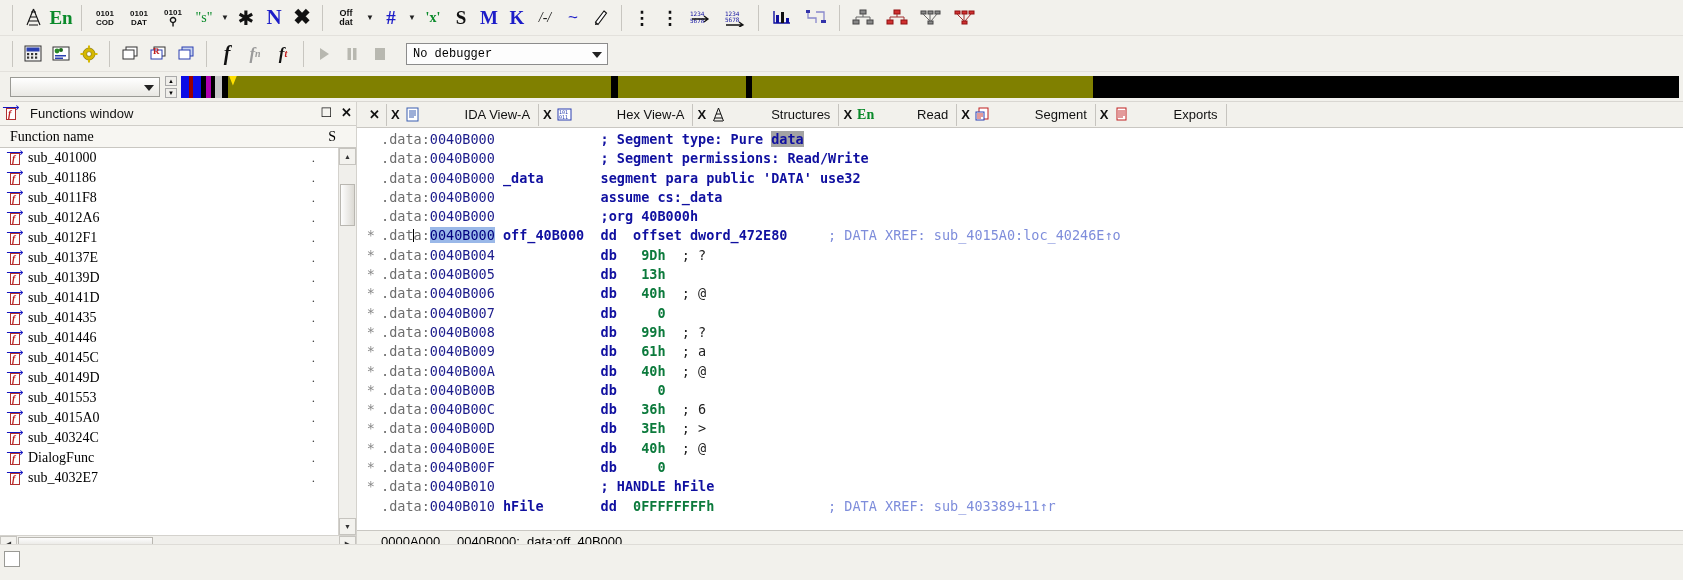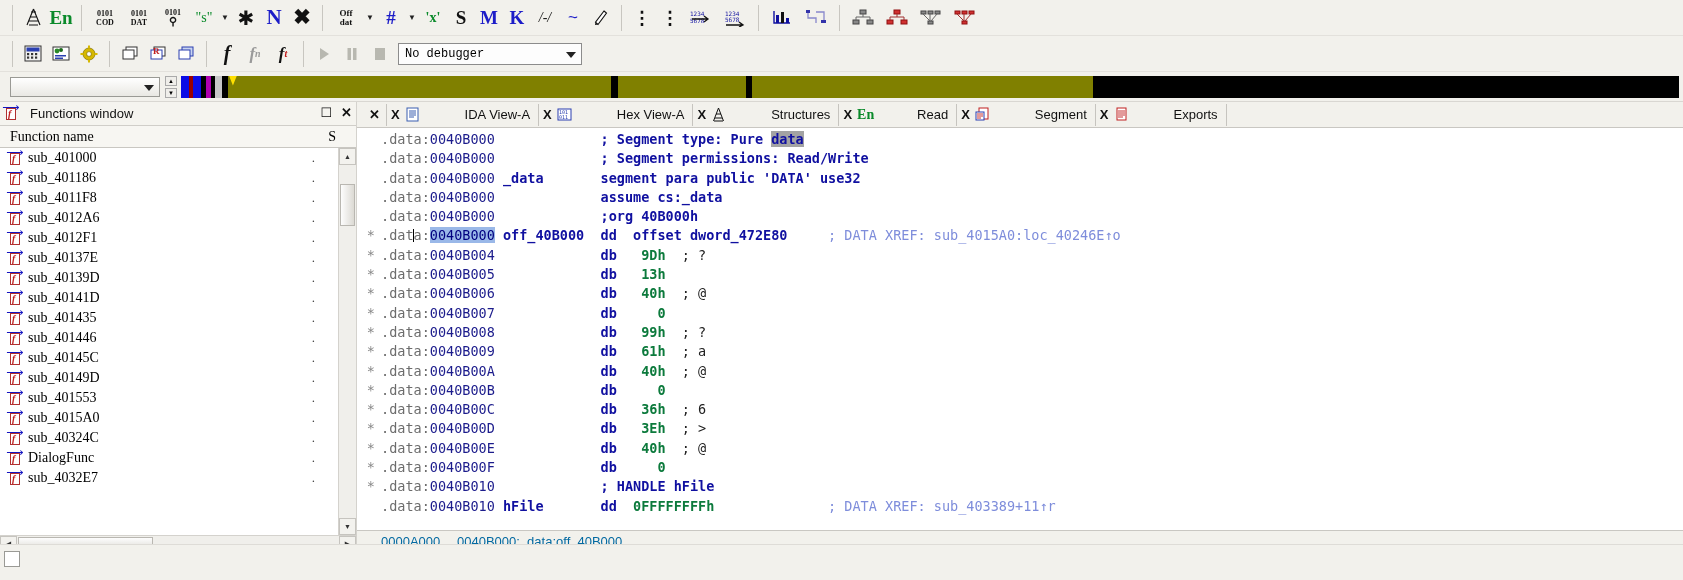--- a/index.html
+++ b/index.html
@@ -41,49 +41,49 @@
     cursor: default;
   }
   .tb-btn.wide { width: 34px; }
   .tb-arrow {
     width: 14px; height: 28px;
     display: flex; align-items: center; justify-content: center;
     flex: 0 0 auto;
     font-size: 8px; color: #222;
   }
   .mini2 {
-    font-family: Liberation Serif, serif;
+    font-family: Liberation Sans, sans-serif;
     font-size: 8px; line-height: 9px;
     text-align: center; color: #111;
     font-weight: bold;
   }
   .grn { color: #0a8a2a; }
   .blu { color: #1c1cc8; }
   .red { color: #c01818; }
   .gry { color: #9a9a9a; }
   .serif-b {
     font-family: "Liberation Serif", serif;
     font-weight: bold; font-size: 19px;
   }
   .ital-f {
     font-family: "Liberation Serif", serif;
     font-style: italic; font-weight: bold; font-size: 20px;
   }
 
   
   .dbg-combo {
-    width: 184px; height: 22px;
+    width: 202px; height: 22px;
     background: #fdfdfd;
     border: 1px solid #8c8c8c;
     display: flex; align-items: center;
     font-family: "Liberation Mono", monospace;
     font-size: 12px;
     padding-left: 6px;
     position: relative;
-    margin-left: 4px;
+    margin-left: 12px;
   }
   .dbg-combo .caret {
     position: absolute; right: 5px; top: 8px;
     width: 0; height: 0;
     border-left: 5px solid transparent;
     border-right: 5px solid transparent;
     border-top: 6px solid #222;
   }
 
   
@@ -308,21 +308,21 @@
     vertical-align: -2px;
     margin: 0 -0.5px;
   }
 
   .statusbar {
     height: 22px; flex: 0 0 auto;
     background: #f2f1ec;
     border-top: 1px solid #c9c7c2;
     display: flex; align-items: center;
     font-family: "Liberation Sans", sans-serif;
-    font-size: 13px; color: #0369a1;
+    font-size: 13px; color: #000000;
   }
   .sb-cell { padding: 0 10px; height: 22px; display: flex; align-items: center; }
   .sb-cell.first { width: 90px; justify-content: flex-start; padding-left: 24px; }
 
   .bottomstrip {
     position: absolute; left: 0; right: 0; bottom: 0;
     height: 36px; background: #f2f1ec;
     border-top: 1px solid #dedcd7;
   }
   .bottomstrip .box {

